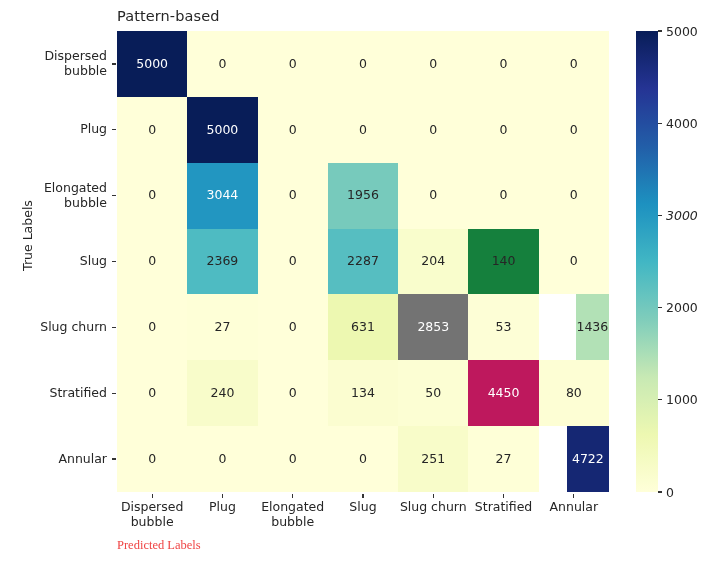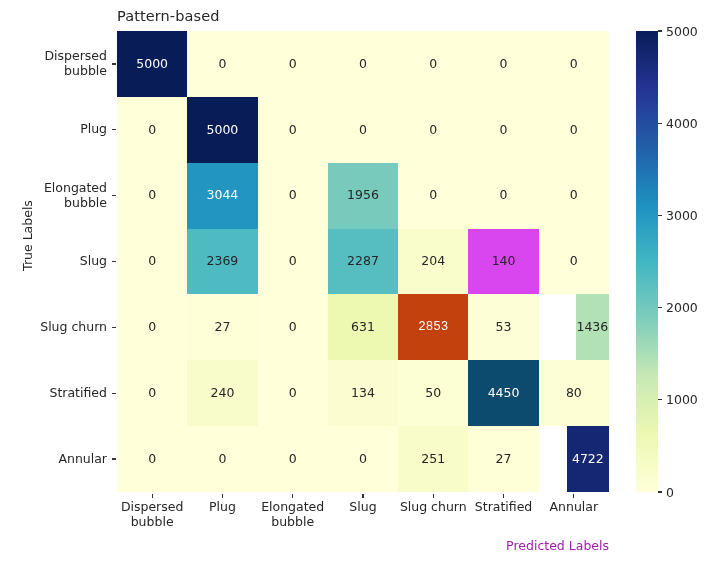--- a/index.html
+++ b/index.html
@@ -140,23 +140,24 @@
     color: #262626;
     text-align: center;
     white-space: pre-line;
     line-height: 1.18;
   }
   #xlabel {
     position: absolute;
     left: 117px;
     top: 538px;
     width: 492px;
-    text-align: right;
-    font-size: 12.5px;
-    color: #a21caf;
+    text-align: left;
+    font-size: 12.5px;
+    color: #ef4444;
+    font-family: Liberation Serif, serif;
   }
 
   
   #colorbar-wrap {
     position: absolute;
     left: 636px;
     top: 31px;
     width: 22px;
     height: 461px;
   }
@@ -270,35 +271,35 @@
       <div class="cell" style="background: rgb(255, 255, 217); color: rgb(38, 38, 38);">0</div>
       <div class="cell" style="background: rgb(119, 202, 188); color: rgb(38, 38, 38);">1956</div>
       <div class="cell" style="background: rgb(255, 255, 217); color: rgb(38, 38, 38);">0</div>
       <div class="cell" style="background: rgb(255, 255, 217); color: rgb(38, 38, 38);">0</div>
       <div class="cell" style="background: rgb(255, 255, 217); color: rgb(38, 38, 38);">0</div>
       <div class="cell" style="background: rgb(255, 255, 217); color: rgb(38, 38, 38);">0</div>
       <div class="cell" style="background: rgb(78, 187, 194); color: rgb(38, 38, 38);">2369</div>
       <div class="cell" style="background: rgb(255, 255, 217); color: rgb(38, 38, 38);">0</div>
       <div class="cell" style="background: rgb(86, 190, 193); color: rgb(38, 38, 38);">2287</div>
       <div class="cell" style="background: rgb(249, 253, 204); color: rgb(38, 38, 38);">204</div>
-      <div class="cell" style="background: #d946ef; color: rgb(38, 38, 38);">140</div>
+      <div class="cell" style="background: #15803d; color: rgb(38, 38, 38);">140</div>
       <div class="cell" style="background: rgb(255, 255, 217); color: rgb(38, 38, 38);">0</div>
       <div class="cell" style="background: rgb(255, 255, 217); color: rgb(38, 38, 38);">0</div>
       <div class="cell" style="background: rgb(254, 255, 215); color: rgb(38, 38, 38);">27</div>
       <div class="cell" style="background: rgb(255, 255, 217); color: rgb(38, 38, 38);">0</div>
       <div class="cell" style="background: rgb(237, 248, 177); color: rgb(38, 38, 38);">631</div>
-      <div class="cell" style="background: #c2410c; color: rgb(255, 255, 255); font-family: Liberation Mono, monospace;">2853</div>
+      <div class="cell" style="background: #737373; color: rgb(255, 255, 255);">2853</div>
       <div class="cell" style="background: rgb(253, 254, 214); color: rgb(38, 38, 38);">53</div>
       <div class="cell" style="background: rgb(178, 225, 182); color: rgb(38, 38, 38); margin-left: 37px;">1436</div>
       <div class="cell" style="background: rgb(255, 255, 217); color: rgb(38, 38, 38);">0</div>
       <div class="cell" style="background: rgb(248, 252, 202); color: rgb(38, 38, 38);">240</div>
       <div class="cell" style="background: rgb(255, 255, 217); color: rgb(38, 38, 38);">0</div>
       <div class="cell" style="background: rgb(251, 253, 208); color: rgb(38, 38, 38);">134</div>
       <div class="cell" style="background: rgb(252, 254, 211); color: rgb(38, 38, 38);">50</div>
-      <div class="cell" style="background: #0c4a6e; color: rgb(255, 255, 255);">4450</div>
+      <div class="cell" style="background: #be185d; color: rgb(255, 255, 255);">4450</div>
       <div class="cell" style="background: rgb(253, 254, 212); color: rgb(38, 38, 38);">80</div>
       <div class="cell" style="background: rgb(255, 255, 217); color: rgb(38, 38, 38);">0</div>
       <div class="cell" style="background: rgb(255, 255, 217); color: rgb(38, 38, 38);">0</div>
       <div class="cell" style="background: rgb(255, 255, 217); color: rgb(38, 38, 38);">0</div>
       <div class="cell" style="background: rgb(255, 255, 217); color: rgb(38, 38, 38);">0</div>
       <div class="cell" style="background: rgb(248, 252, 201); color: rgb(38, 38, 38);">251</div>
       <div class="cell" style="background: rgb(254, 255, 215); color: rgb(38, 38, 38);">27</div>
       <div class="cell" style="background: rgb(21, 39, 115); color: rgb(255, 255, 255); margin-left: 28px;">4722</div>
     </div>
 
@@ -347,21 +348,21 @@
         <span>0</span>
       </div>
       <div class="cbtick" style="top: 368.8px;">
         <i></i>
         <span>1000</span>
       </div>
       <div class="cbtick" style="top: 276.6px;">
         <i></i>
         <span>2000</span>
       </div>
-      <div class="cbtick" style="top: 184.4px;">
+      <div class="cbtick" style="top: 184.4px; font-style: italic;">
         <i></i>
         <span>3000</span>
       </div>
       <div class="cbtick" style="top: 92.2px;">
         <i></i>
         <span>4000</span>
       </div>
       <div class="cbtick" style="top: 0px;">
         <i></i>
         <span>5000</span>

